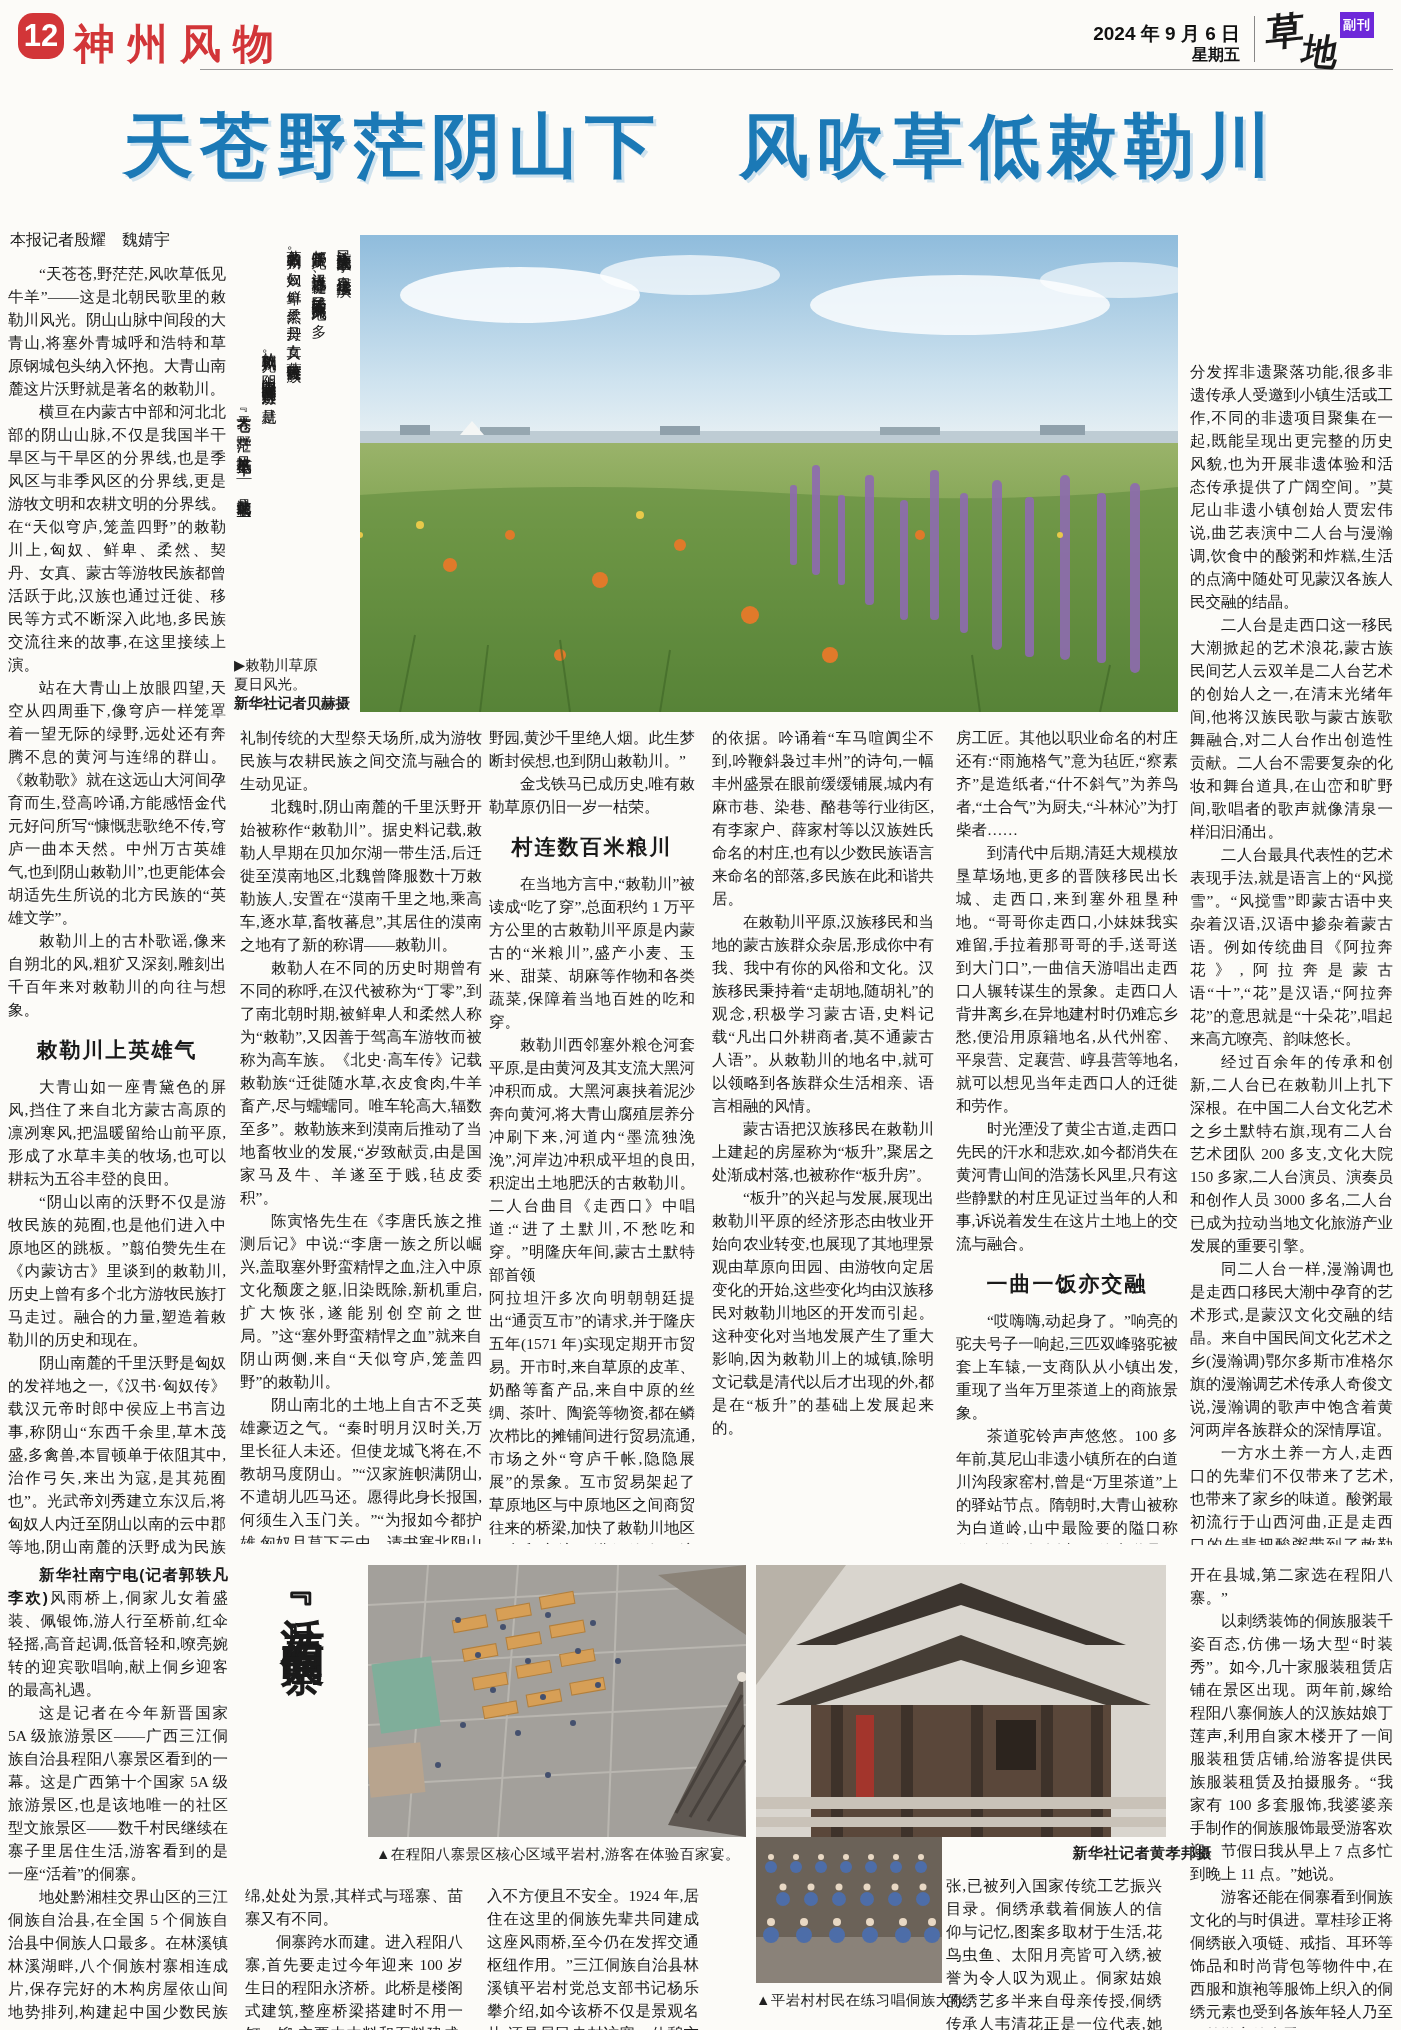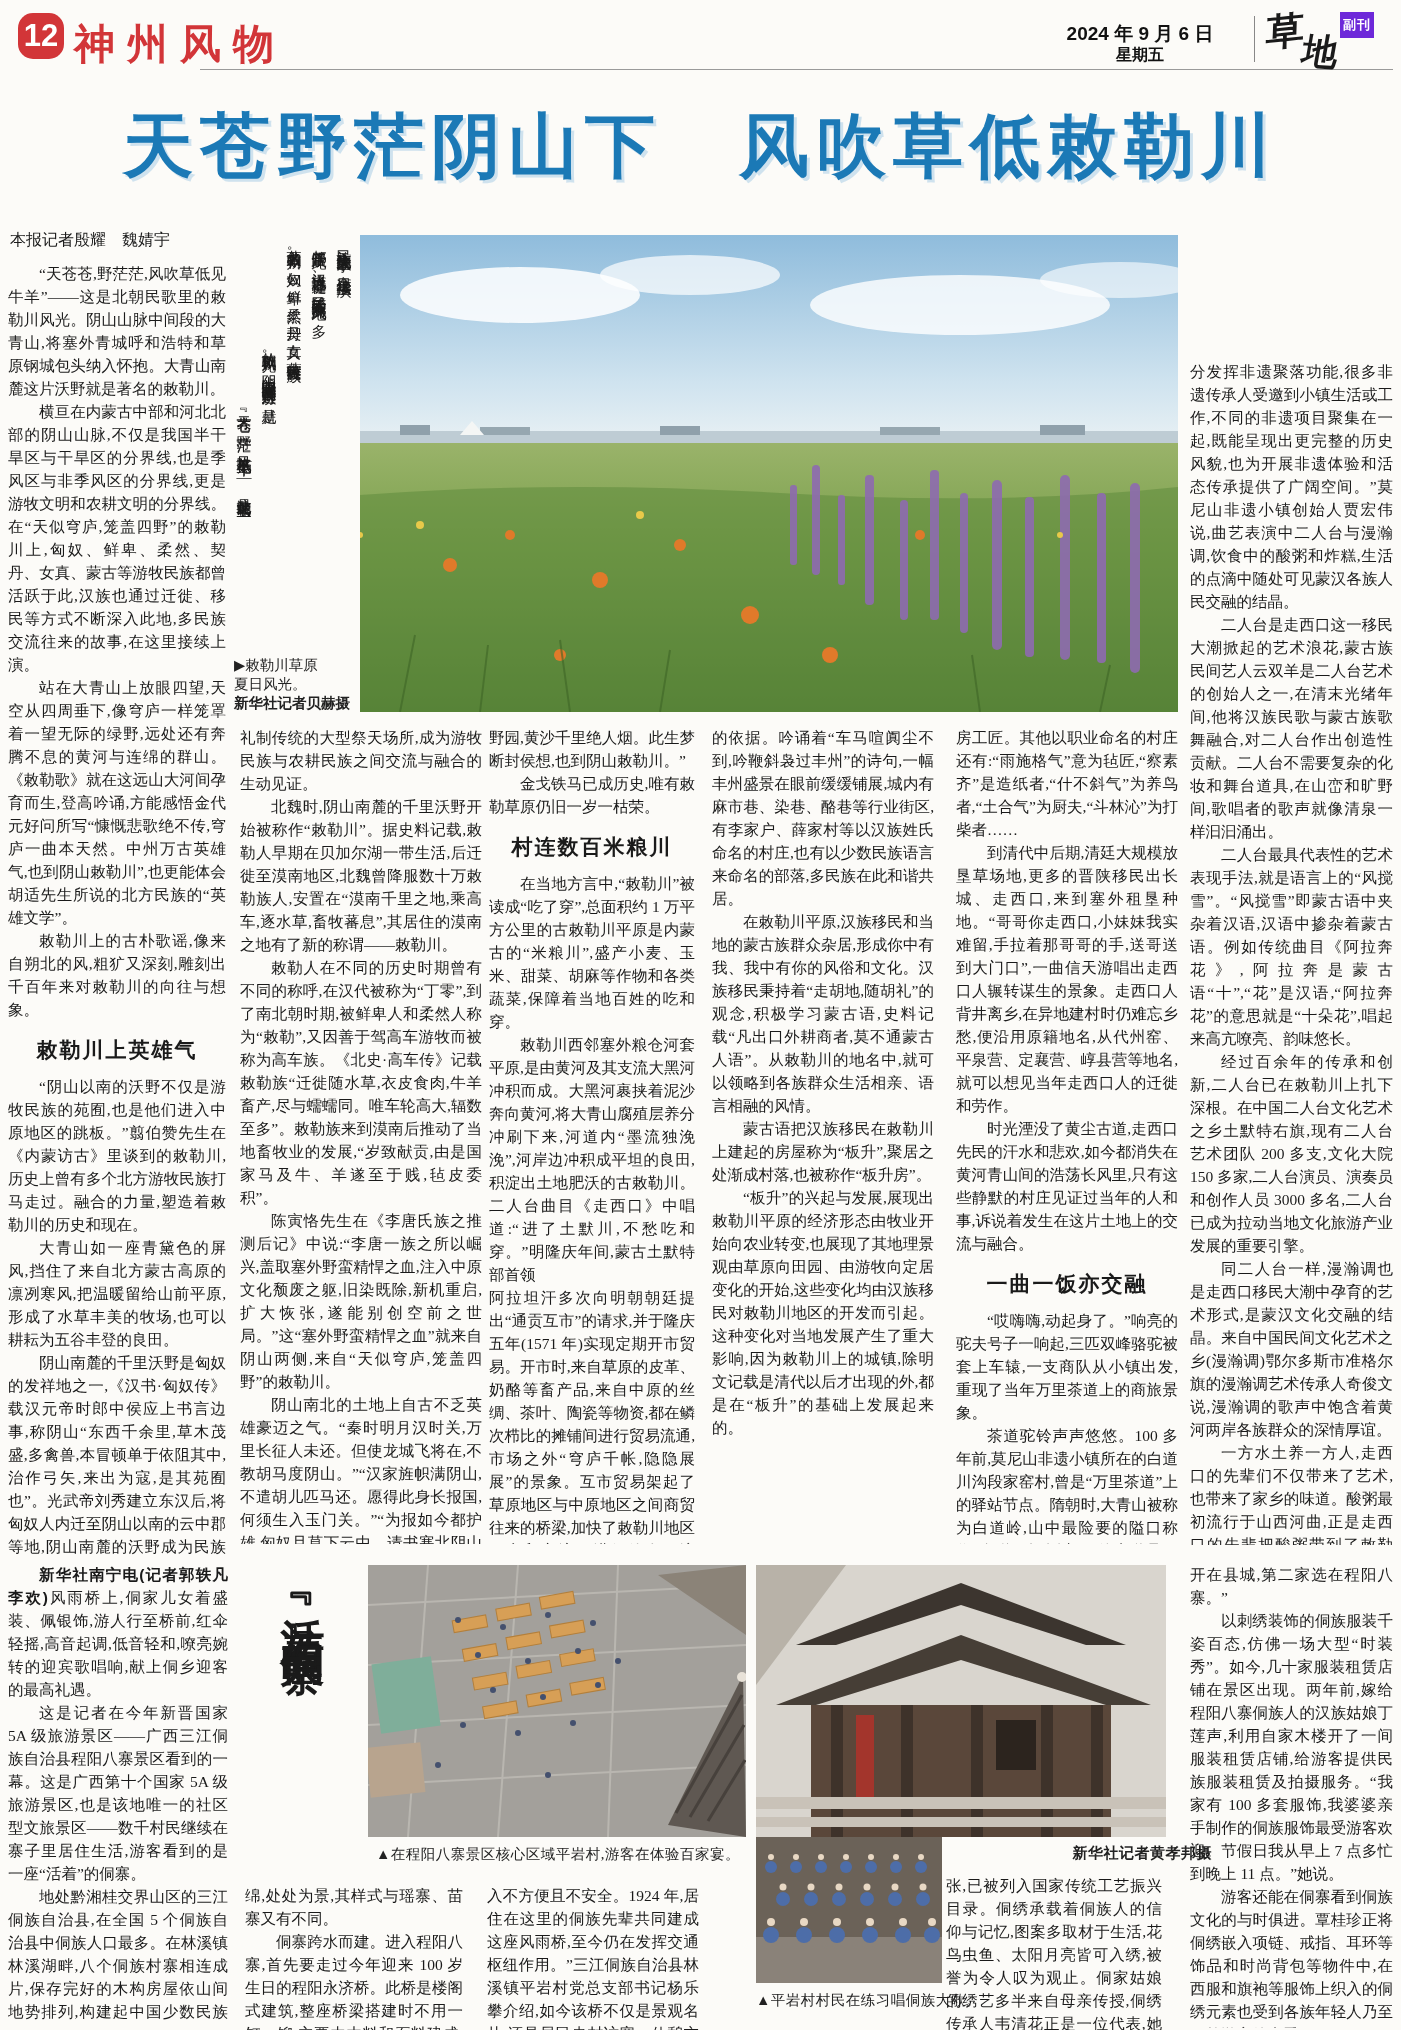--- a/index.html
+++ b/index.html
@@ -5,21 +5,21 @@
   html,body{margin:0;padding:0;background:#e8e6e1;}
   #page{position:relative;width:1401px;height:2030px;background:#fcfbf8;margin:0 auto;overflow:hidden;
         font-family:"Liberation Serif","DejaVu Serif",serif;color:#1a1a1a;}
   
   .pagenum{position:absolute;left:18px;top:13px;width:46px;height:46px;background:#d23538;color:#fff;
            font-family:"Liberation Sans",sans-serif;font-weight:bold;font-size:31px;display:flex;
            align-items:center;justify-content:center;border-radius:15px;}
   .sectitle{position:absolute;left:74px;top:17px;font-size:41px;font-weight:bold;color:#d23538;
             letter-spacing:12px;font-family:"Liberation Serif",serif;}
   .header-rule{position:absolute;left:200px;top:69px;width:1193px;height:1px;background:#9a9a9a;}
-  .dateblock{position:absolute;left:1040px;top:22px;width:200px;text-align:center;
+  .dateblock{position:absolute;left:1040px;top:22px;width:200px;text-align:right;
              font-family:"Liberation Sans",sans-serif;font-weight:bold;color:#111;}
   .dateblock .d1{font-size:19px;line-height:23px;}
   .dateblock .d2{font-size:16px;line-height:20px;}
   .mast-divider{position:absolute;left:1254px;top:16px;width:1px;height:46px;background:#888;}
   .mast{position:absolute;left:1266px;top:6px;width:130px;height:62px;}
   .mast .c1{position:absolute;left:0;top:0;font-size:38px;font-weight:bold;transform:skewX(-8deg) rotate(-6deg);}
   .mast .c2{position:absolute;left:36px;top:22px;font-size:36px;font-weight:bold;transform:skewX(-6deg) rotate(4deg);}
   .mast .fk{position:absolute;left:74px;top:6px;width:34px;height:26px;background:#6d28d9;color:#fff;
             font-size:13px;font-weight:bold;display:flex;align-items:center;justify-content:center;
             font-family:"Liberation Sans",sans-serif;letter-spacing:1px;}
@@ -94,22 +94,22 @@
 
   <div class="headline">天苍野茫阴山下　风吹草低敕勒川</div>
 
   <div class="byline">本报记者殷耀　魏婧宇</div>
   <div id="col1" class="col">
       <div class="para">“天苍苍,野茫茫,风吹草低见牛羊”——这是北朝民歌里的敕勒川风光。阴山山脉中间段的大青山,将塞外青城呼和浩特和草原钢城包头纳入怀抱。大青山南麓这片沃野就是著名的敕勒川。</div>
       <div class="para">横亘在内蒙古中部和河北北部的阴山山脉,不仅是我国半干旱区与干旱区的分界线,也是季风区与非季风区的分界线,更是游牧文明和农耕文明的分界线。在“天似穹庐,笼盖四野”的敕勒川上,匈奴、鲜卑、柔然、契丹、女真、蒙古等游牧民族都曾活跃于此,汉族也通过迁徙、移民等方式不断深入此地,多民族交流往来的故事,在这里接续上演。</div>
       <div class="para">站在大青山上放眼四望,天空从四周垂下,像穹庐一样笼罩着一望无际的绿野,远处还有奔腾不息的黄河与连绵的群山。《敕勒歌》就在这远山大河间孕育而生,登高吟诵,方能感悟金代元好问所写“慷慨悲歌绝不传,穹庐一曲本天然。中州万古英雄气,也到阴山敕勒川”,也更能体会胡适先生所说的北方民族的“英雄文学”。</div>
       <div class="para">敕勒川上的古朴歌谣,像来自朔北的风,粗犷又深刻,雕刻出千百年来对敕勒川的向往与想象。</div>
       <div class="sec-head">敕勒川上英雄气</div>
+      <div class="para">大青山如一座青黛色的屏风,挡住了来自北方蒙古高原的凛冽寒风,把温暖留给山前平原,形成了水草丰美的牧场,也可以耕耘为五谷丰登的良田。</div>
       <div class="para">“阴山以南的沃野不仅是游牧民族的苑囿,也是他们进入中原地区的跳板。”翦伯赞先生在《内蒙访古》里谈到的敕勒川,历史上曾有多个北方游牧民族打马走过。融合的力量,塑造着敕勒川的历史和现在。</div>
-      <div class="para">大青山如一座青黛色的屏风,挡住了来自北方蒙古高原的凛冽寒风,把温暖留给山前平原,形成了水草丰美的牧场,也可以耕耘为五谷丰登的良田。</div>
       <div class="para">阴山南麓的千里沃野是匈奴的发祥地之一,《汉书·匈奴传》载汉元帝时郎中侯应上书言边事,称阴山“东西千余里,草木茂盛,多禽兽,本冒顿单于依阻其中,治作弓矢,来出为寇,是其苑囿也”。光武帝刘秀建立东汉后,将匈奴人内迁至阴山以南的云中郡等地,阴山南麓的沃野成为民族融合的舞台。</div>
     </div>
 
   <div class="pullquote">
     <div class="vq-col">『天苍苍,野茫茫,风吹草低见牛羊』——这是北朝民歌里</div>
     <div class="vq-col">的敕勒川风光。阴山山脉中间段大青山南麓的这片沃野,就是</div>
     <div class="vq-col">著名的敕勒川。匈奴、鲜卑、柔然、契丹、女真、蒙古等游牧民族</div>
     <div class="vq-col">都曾活跃于此,汉族也通过迁徙、移民等方式不断深入此地,多</div>
     <div class="vq-col">民族交流往来的故事,在这里接续上演</div>
   </div>

